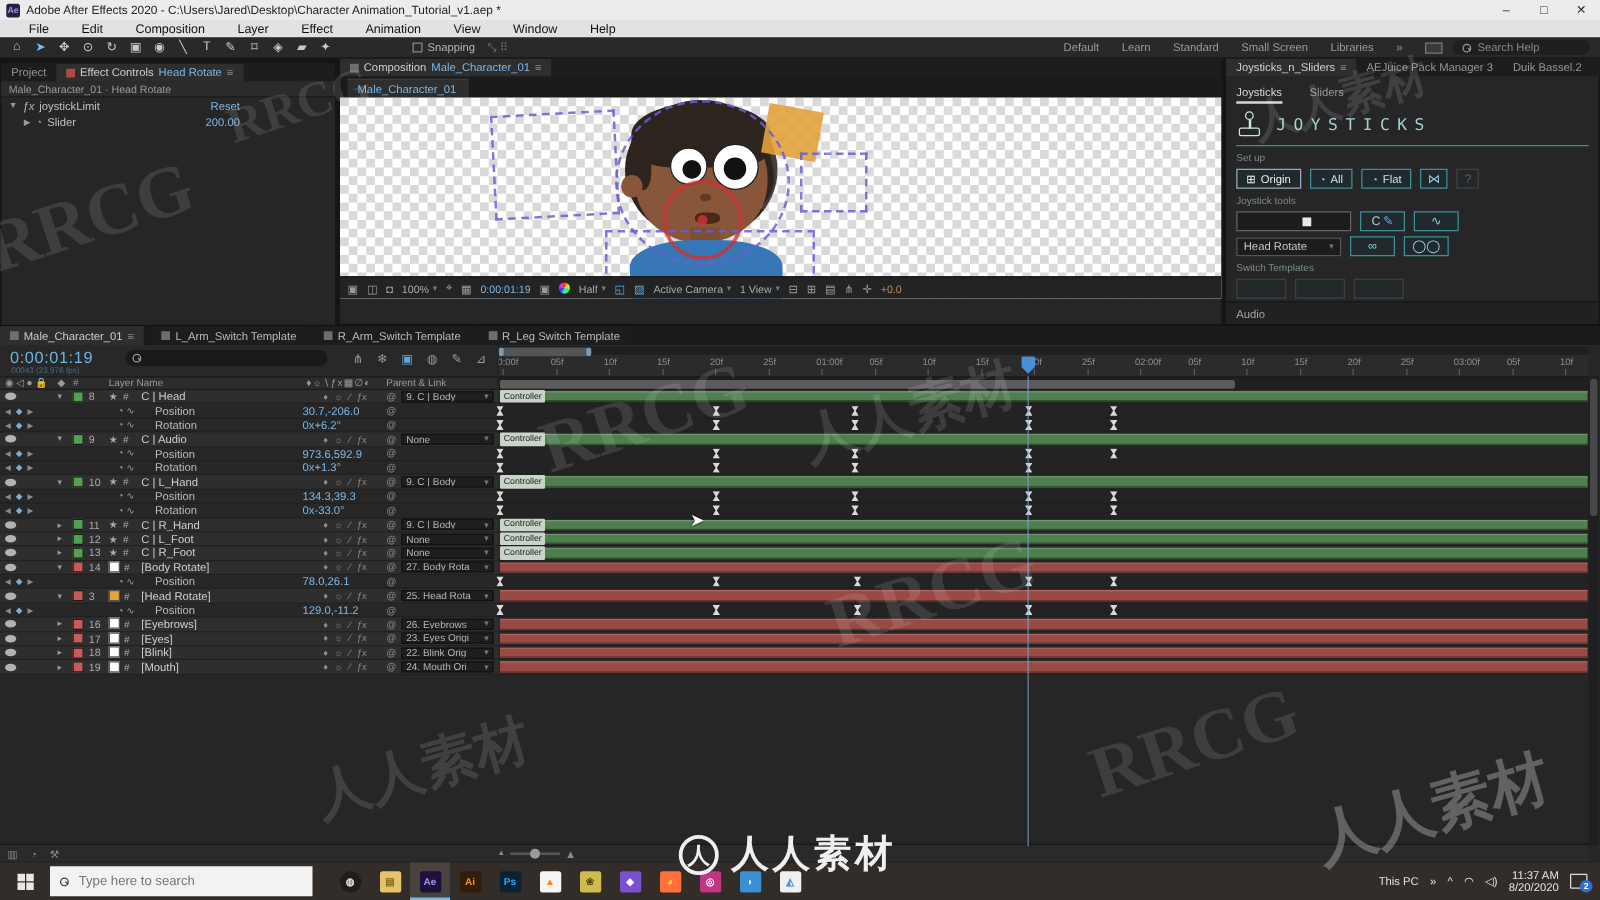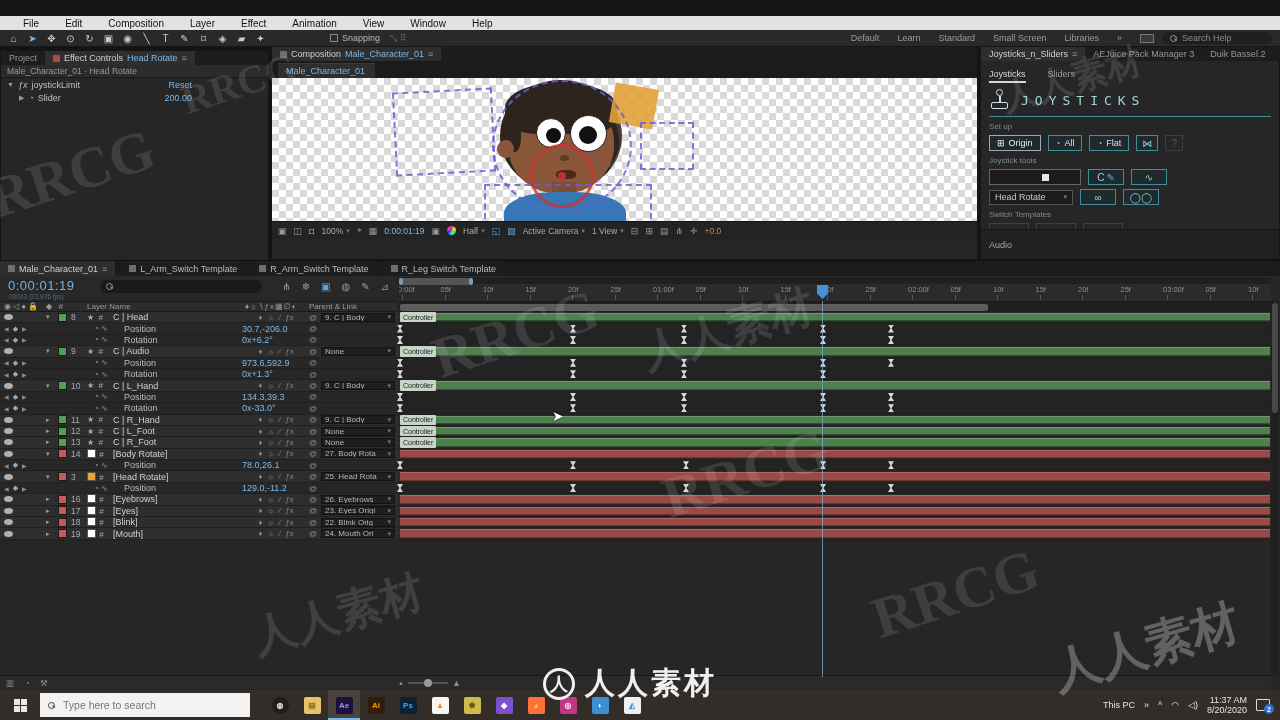--- a/index.html
+++ b/index.html
@@ -97,21 +97,21 @@
   .jsection{color:#7d8d8d;font-size:8px;margin:5px 0 3px;}
   .jrow{display:flex;align-items:center;gap:7px;margin:4px 0;}
   .jbtn{border:1px solid #3f8e9b;background:#202a2c;color:#cfe3e6;padding:2px 7px;display:flex;align-items:center;gap:4px;font-size:9px;}
   .jbtn .tic{color:#8fd0da;font-size:8px;}
   .jbtn.white{border-color:#9ab;color:#eee;}
   .jslider{width:92px;height:16px;border:1px solid #666;background:#1c1c1c;position:relative;}
   .jslider .knob{position:absolute;left:58%;top:4px;width:7px;height:7px;background:#e8e8e8;}
   .jdrop{width:84px;height:15px;border:1px solid #555;background:#1c1c1c;display:flex;align-items:center;justify-content:space-between;padding:0 5px;color:#c9c9c9;}
   .jicon{width:36px;height:16px;border:1px solid #3f8e9b;background:#202a2c;display:flex;align-items:center;justify-content:center;gap:2px;color:#8fd0da;font-size:10px;}
   .ghost{opacity:.55;}
-  .audio-hdr{position:absolute;left:0;right:0;bottom:0;height:30px;background:#212121;border-top:1px solid #141414;
+  .audio-hdr{position:absolute;left:0;right:0;bottom:0;height:18px;background:#212121;border-top:1px solid #141414;
     display:flex;align-items:center;font-size:9px;color:#a5a5a5;padding:0 8px;}
 
   
   .tlwrap{position:absolute;left:0;top:260px;width:1280px;height:430px;background:#262626;border-top:1px solid #101010;}
   .tltabs{height:15px;background:#1b1b1b;display:flex;font-size:9px;}
   .tlheader{position:absolute;left:0;top:15px;width:397px;height:25px;background:#282828;}
   .tc-big{position:absolute;left:8px;top:2px;font-size:13px;color:#6fb3e0;letter-spacing:.5px;}
   .tc-small{position:absolute;left:9px;top:17px;font-size:6.5px;color:#4e6b80;}
   .tlsearch{position:absolute;left:100px;top:4px;width:162px;height:13px;background:#1a1a1a;border-radius:7px;
     display:flex;align-items:center;padding:0 6px;gap:4px;}
@@ -196,20 +196,29 @@
   .wm-logo{left:543px;top:663px;display:flex;align-items:center;gap:10px;color:rgba(255,255,255,.93);}
   .wm-logo .ring{width:32px;height:32px;border:3px solid rgba(255,255,255,.93);border-radius:50%;
     display:flex;align-items:center;justify-content:center;font-size:18px;}
   .wm-logo .t{font-size:30px;letter-spacing:3px;}
 </style>
 </head>
 <body>
 
 <div class="screen">
 
+  <div class="titlebar">
+    <span class="app-ico">Ae</span>
+    <span>Adobe After Effects 2020 - C:\Users\Jared\Desktop\Character Animation_Tutorial_v1.aep *</span>
+    <span class="win-btns">
+      <span class="win-btn">–</span>
+      <span class="win-btn">□</span>
+      <span class="win-btn">✕</span>
+    </span>
+  </div>
 
   <div class="menubar">
       <span class="menu-item">File</span>
       <span class="menu-item">Edit</span>
       <span class="menu-item">Composition</span>
       <span class="menu-item">Layer</span>
       <span class="menu-item">Effect</span>
       <span class="menu-item">Animation</span>
       <span class="menu-item">View</span>
       <span class="menu-item">Window</span>

